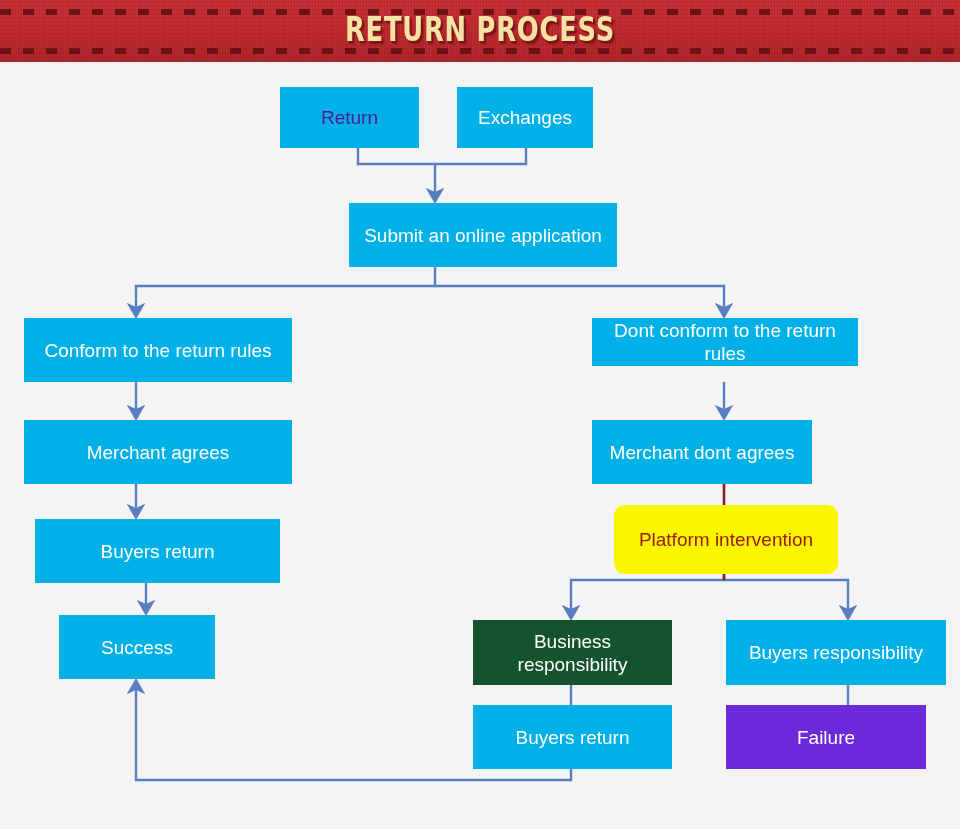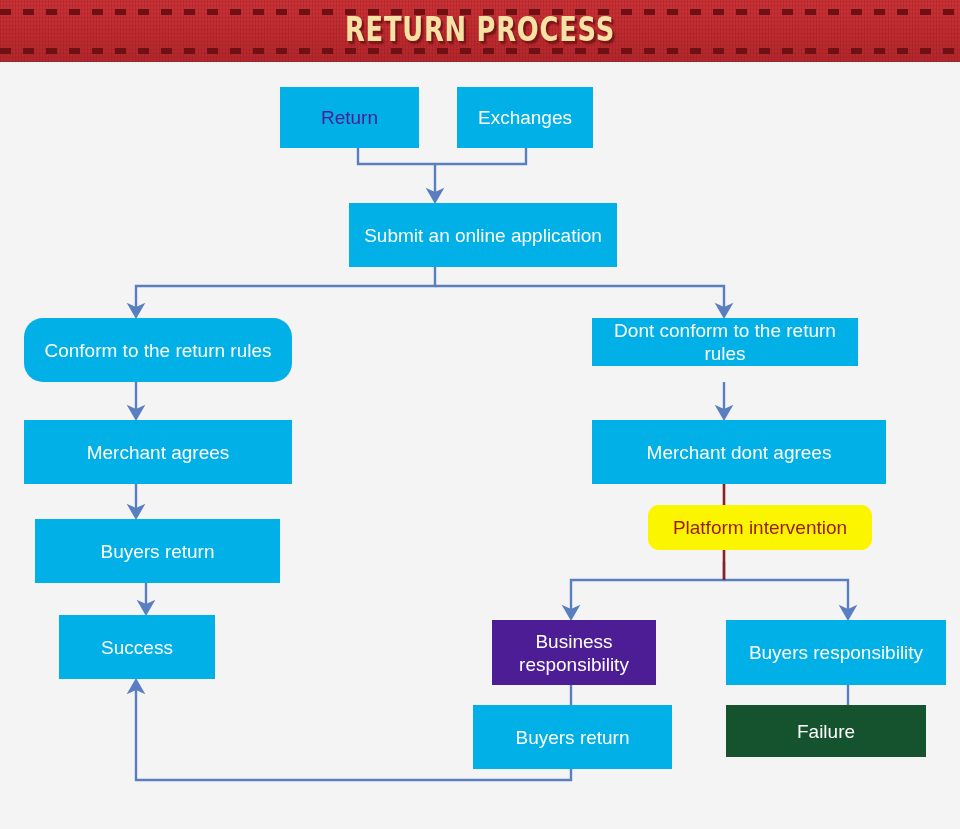--- a/index.html
+++ b/index.html
@@ -174,26 +174,26 @@
       </g>
 
       <g fill="none" stroke="#8b1f22" stroke-width="2.6">
         <path d="M724,422 L724,518"></path>
       </g>
     </svg>
 
     <div class="node" style="left: 280px; top: 25px; width: 139px; height: 61px; background: rgb(0, 176, 230); color: #4c1d95;">Return</div>
     <div class="node" style="left: 457px; top: 25px; width: 136px; height: 61px; background: rgb(0, 176, 230); color: rgb(255, 255, 255);">Exchanges</div>
     <div class="node" style="left: 301px; top: 141px; width: 268px; height: 64px; background: rgb(0, 176, 230); color: rgb(255, 255, 255); margin-left: 48px;">Submit an online application</div>
-    <div class="node" style="left: 24px; top: 256px; width: 268px; height: 64px; background: rgb(0, 176, 230); color: rgb(255, 255, 255); border-radius: 19px;">Conform to the return rules</div>
+    <div class="node" style="left: 24px; top: 256px; width: 268px; height: 64px; background: rgb(0, 176, 230); color: rgb(255, 255, 255);">Conform to the return rules</div>
     <div class="node" style="left: 24px; top: 358px; width: 268px; height: 64px; background: rgb(0, 176, 230); color: rgb(255, 255, 255); text-align: right;">Merchant agrees</div>
     <div class="node" style="left: 35px; top: 457px; width: 245px; height: 64px; background: rgb(0, 176, 230); color: rgb(255, 255, 255);">Buyers return</div>
     <div class="node" style="left: 59px; top: 553px; width: 156px; height: 64px; background: rgb(0, 176, 230); color: rgb(255, 255, 255);">Success</div>
     <div class="node" style="left: 592px; top: 256px; width: 266px; height: 48px; background: rgb(0, 176, 230); color: rgb(255, 255, 255);">Dont conform to the return rules</div>
-    <div class="node" style="left: 592px; top: 358px; width: 294px; height: 64px; background: rgb(0, 176, 230); color: rgb(255, 255, 255);">Merchant dont agrees</div>
-    <div class="node highlight" style="left: 648px; top: 443px; width: 224px; height: 45px; background: rgb(251, 245, 0); color: rgb(154, 27, 18);">Platform intervention</div>
-    <div class="node" style="left: 492px; top: 558px; width: 164px; height: 65px; background: #4c1d95; color: rgb(255, 255, 255);">Business responsibility</div>
+    <div class="node" style="left: 592px; top: 358px; width: 220px; height: 64px; background: rgb(0, 176, 230); color: rgb(255, 255, 255);">Merchant dont agrees</div>
+    <div class="node highlight" style="left: 614px; top: 443px; width: 224px; height: 69px; background: rgb(251, 245, 0); color: rgb(154, 27, 18);">Platform intervention</div>
+    <div class="node" style="left: 473px; top: 558px; width: 199px; height: 65px; background: #14532d; color: rgb(255, 255, 255);">Business responsibility</div>
     <div class="node" style="left: 473px; top: 643px; width: 199px; height: 64px; background: rgb(0, 176, 230); color: rgb(255, 255, 255);">Buyers return</div>
     <div class="node" style="left: 726px; top: 558px; width: 220px; height: 65px; background: rgb(0, 176, 230); color: rgb(255, 255, 255);">Buyers responsibility</div>
-    <div class="node" style="left: 726px; top: 643px; width: 200px; height: 52px; background: #14532d; color: rgb(255, 255, 255);">Failure</div>
+    <div class="node" style="left: 726px; top: 643px; width: 200px; height: 64px; background: #6d28d9; color: rgb(255, 255, 255);">Failure</div>
 
   </div>
 </div>
 
 </body></html>

